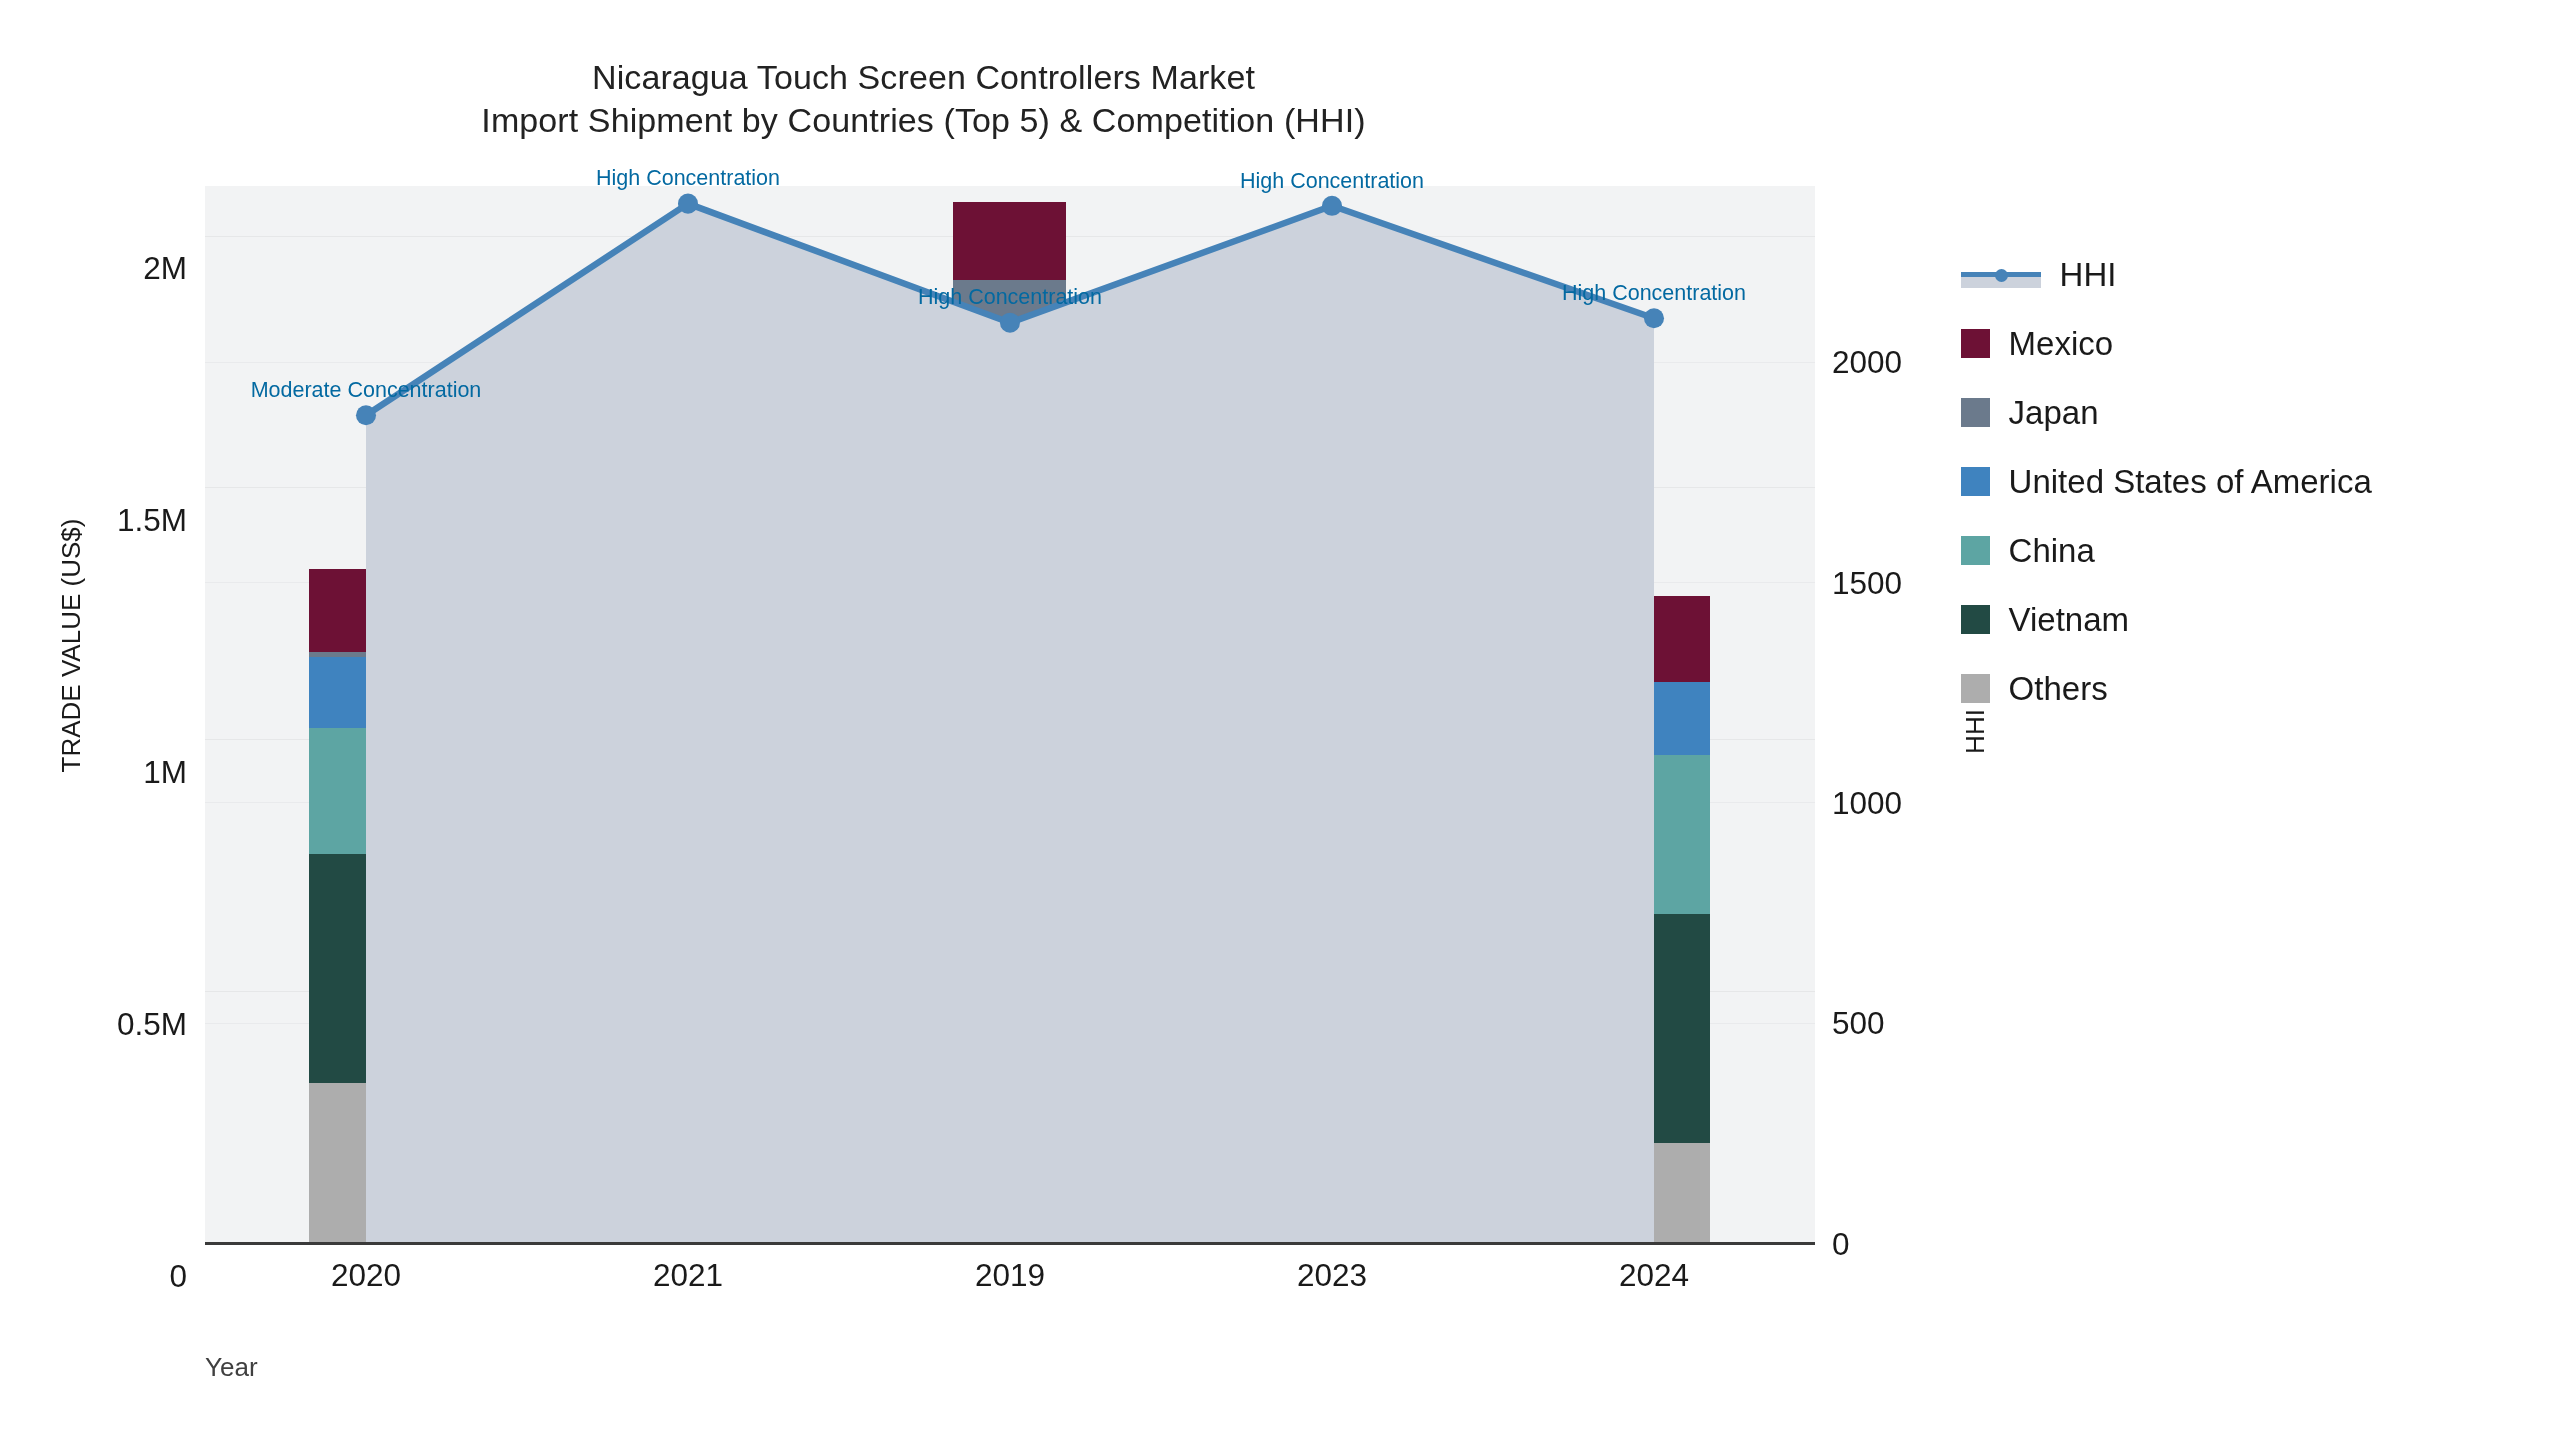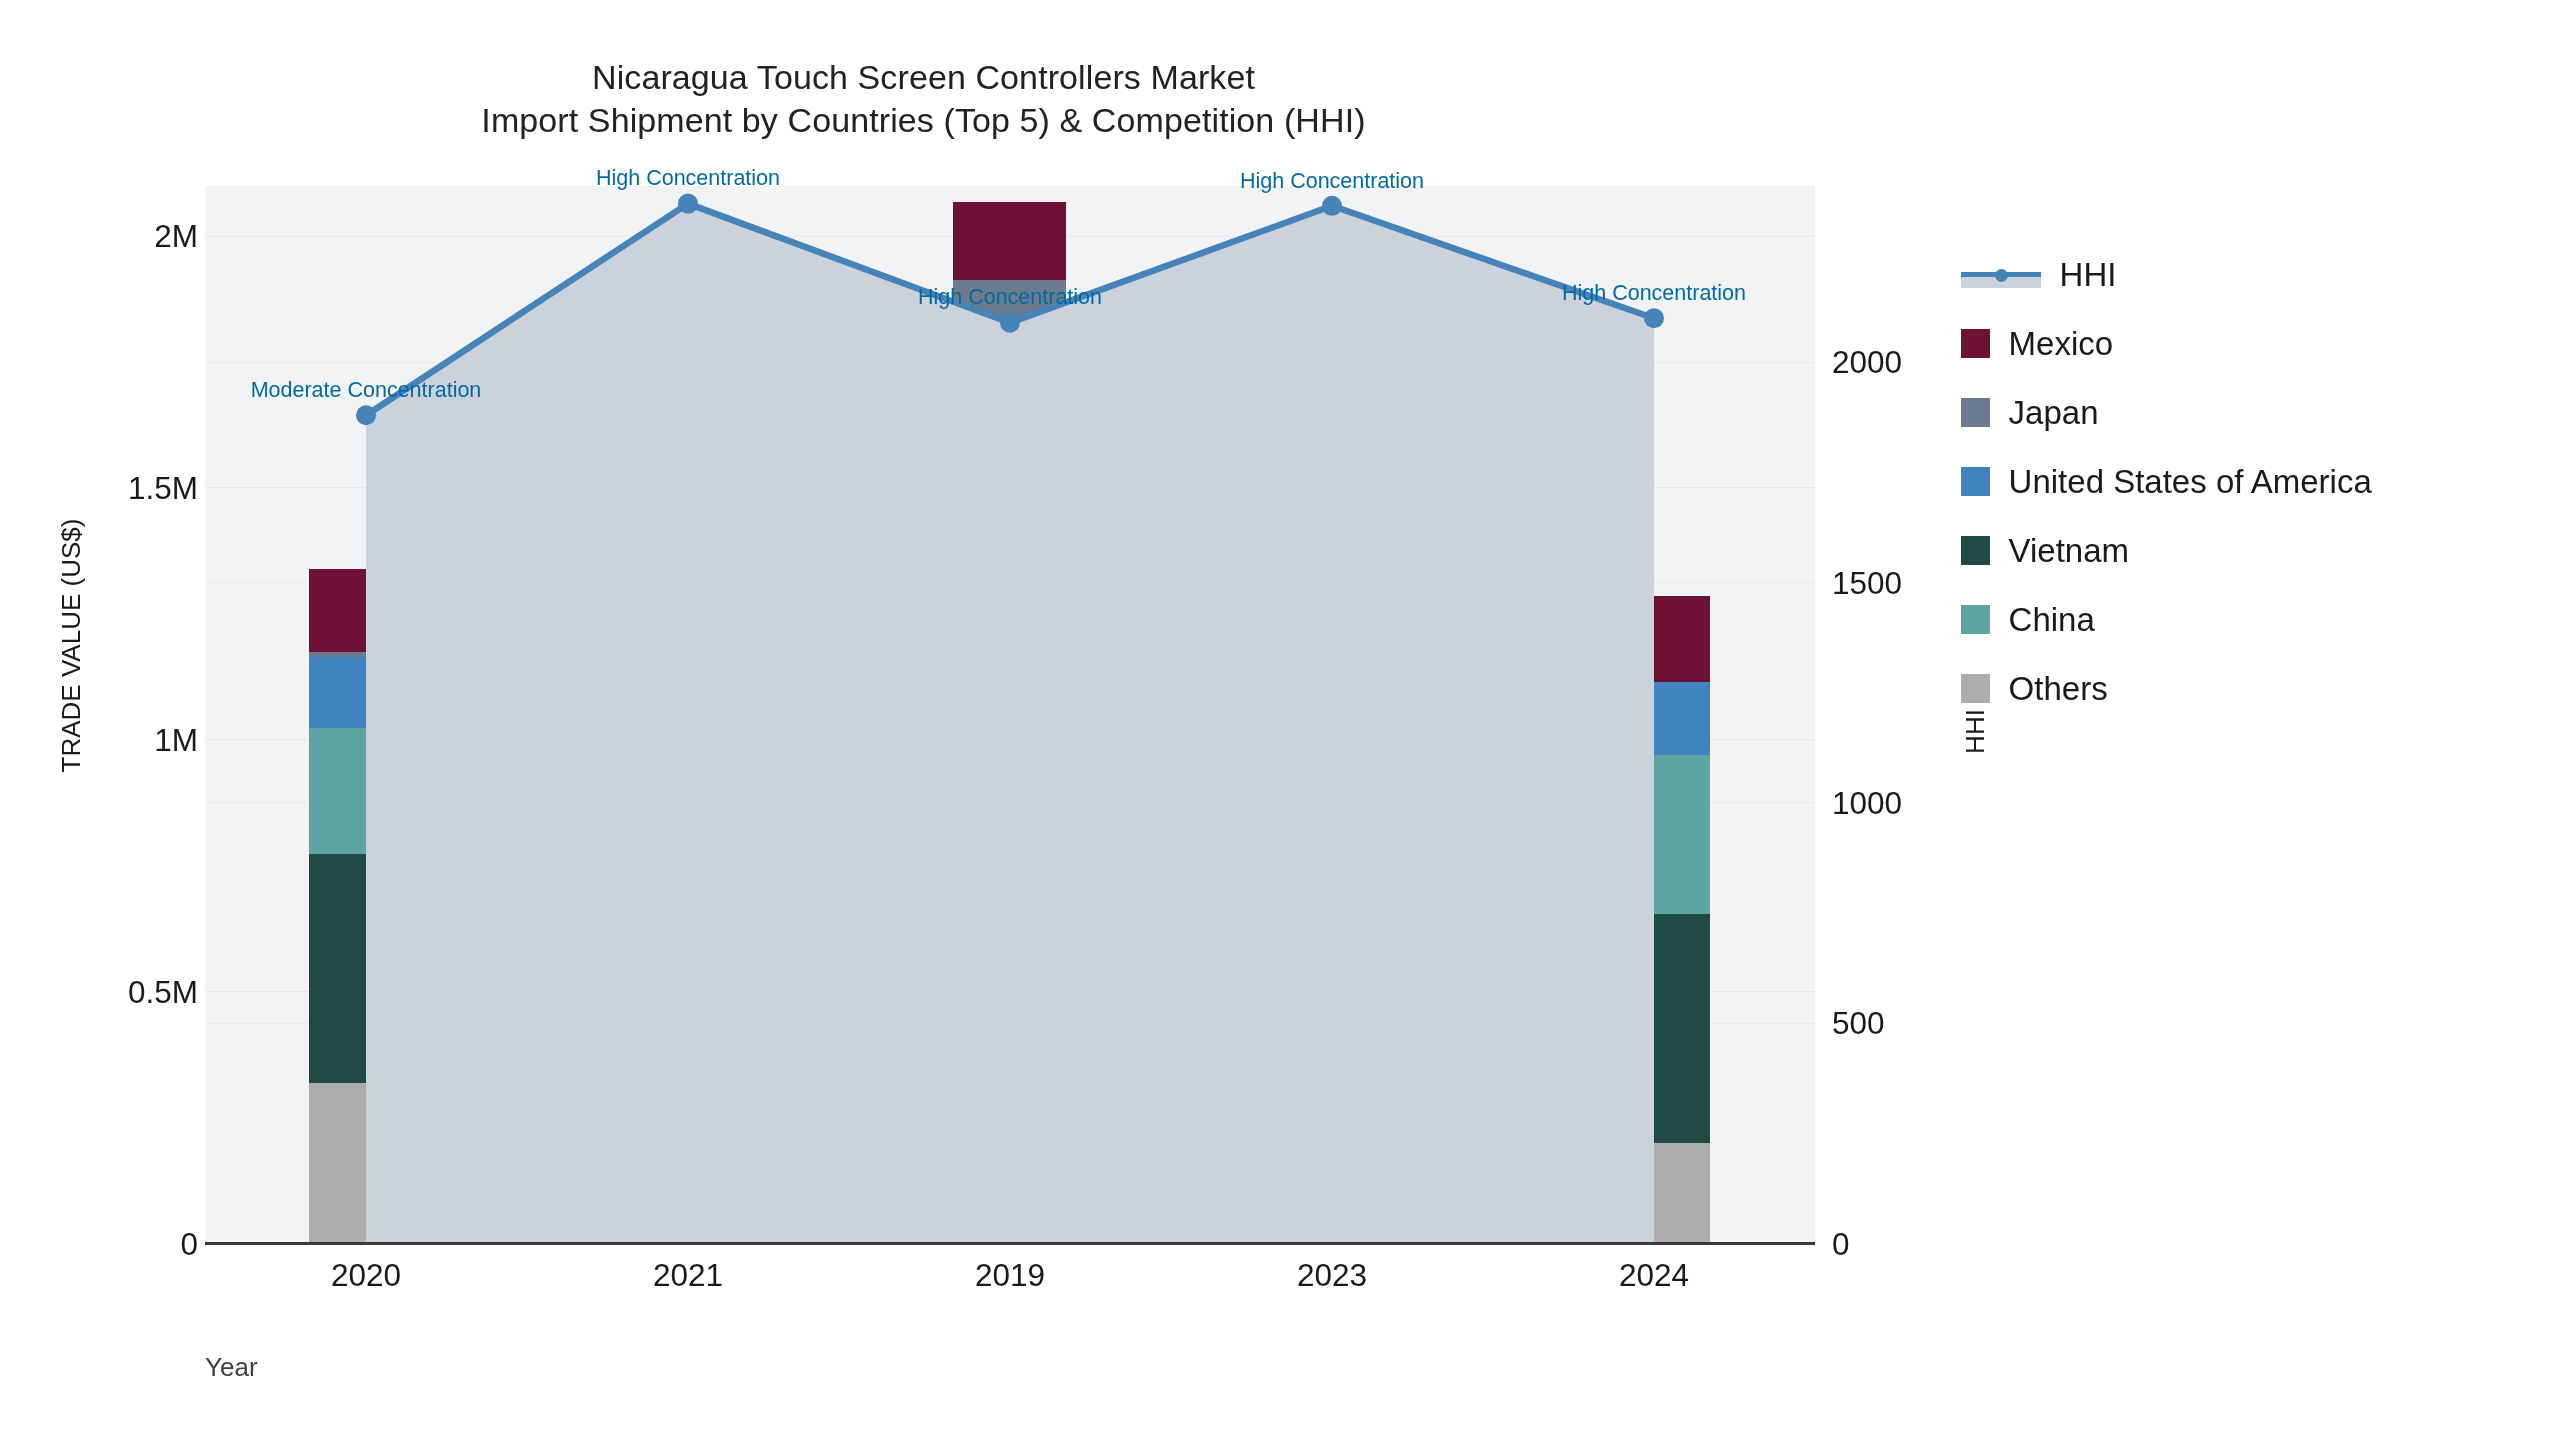--- a/index.html
+++ b/index.html
@@ -43,22 +43,22 @@
 
   
   .hhi-svg{position:absolute;left:0;top:0;width:1610px;height:1058px;overflow:visible;}
 
   
   .ann{
     position:absolute;
     font-size:21.5px;color:#0369a1;white-space:nowrap;
     transform:translateX(-50%);
   }
-  .ytick-left{position:absolute;left:15px;width:183px;text-align:right;
-    font-size:31.5px;color:#1a1a1a;transform:translateY(-50%);white-space:nowrap;}
+  .ytick-left{position:absolute;left:4px;width:183px;text-align:right;
+    font-size:31.5px;color:#1a1a1a;transform:translateY(-50%);white-space:nowrap;margin-top:32px;}
   .ytick-right{position:absolute;left:1832px;
     font-size:31.5px;color:#1a1a1a;transform:translateY(-50%);white-space:nowrap;text-align:right;}
   .xtick{
     position:absolute;top:1257px;
     font-size:31.5px;color:#1a1a1a;
     transform:translateX(-50%);white-space:nowrap;
   }
 
   .axis-title-x{
     position:absolute;left:205px;top:1352px;width:1610px;
@@ -222,27 +222,27 @@
       </div>
       <div class="legend-row">
         <div class="legend-swatch" style="background: rgb(107, 122, 140);"></div>
         <div class="legend-label">Japan</div>
       </div>
       <div class="legend-row">
         <div class="legend-swatch" style="background: rgb(63, 131, 191);"></div>
         <div class="legend-label">United States of America</div>
       </div>
       <div class="legend-row">
+        <div class="legend-swatch" style="background: rgb(93, 165, 163);"></div>
+        <div class="legend-label">China</div>
+      </div>
+      <div class="legend-row">
         <div class="legend-swatch" style="background: rgb(34, 74, 68);"></div>
         <div class="legend-label">Vietnam</div>
       </div>
       <div class="legend-row">
-        <div class="legend-swatch" style="background: rgb(93, 165, 163);"></div>
-        <div class="legend-label">China</div>
-      </div>
-      <div class="legend-row">
         <div class="legend-swatch" style="background: rgb(173, 173, 173);"></div>
         <div class="legend-label">Others</div>
       </div>
     </div>
 
 </div>
 
 
 </body></html>

